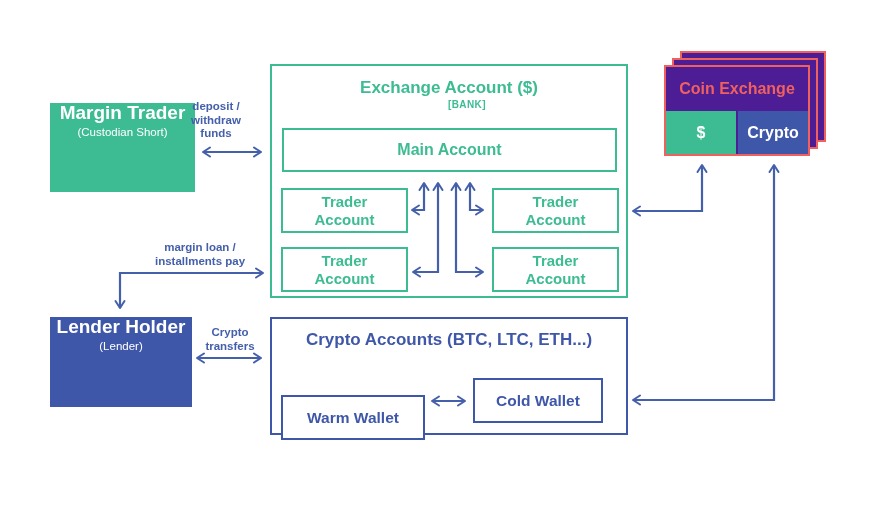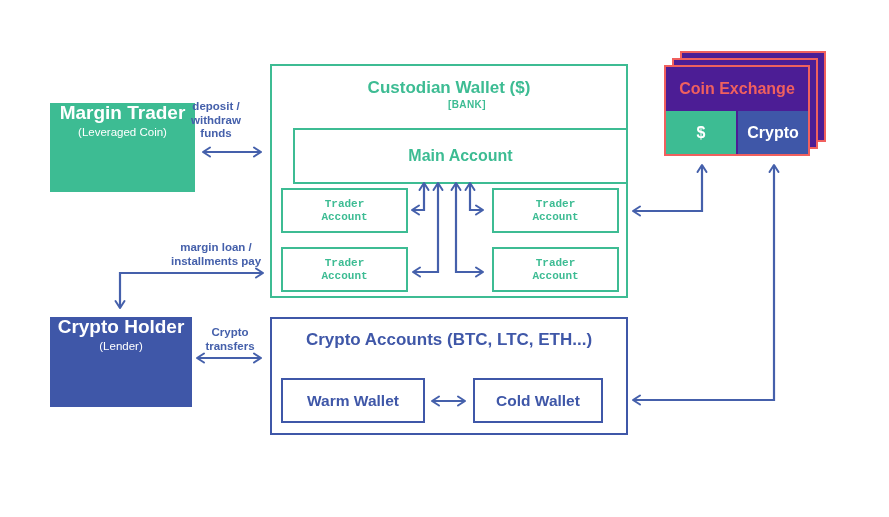--- a/index.html
+++ b/index.html
@@ -28,21 +28,21 @@
   .frame-green{border:2px solid var(--green);}
   .frame-blue{border:2px solid var(--blue);}
   .frame-title{text-align:center;font-weight:bold;line-height:1.2;}
   .frame-green .frame-title{color:var(--green);}
   .frame-blue .frame-title{color:var(--blue);}
   .frame-title .t{font-size:17px;}
   .frame-title .s{font-size:10px;letter-spacing:.4px;margin-top:1px;margin-left:36px;}
   .inner-box{display:flex;align-items:center;justify-content:center;text-align:center;font-weight:bold;background:#fff;}
   .inner-green{border:2px solid var(--green);color:var(--green);}
   .inner-blue{border:2px solid var(--blue);color:var(--blue);}
-  .inner-box .wrap2{display:inline-block;width:76px;font-size:11px;line-height:1.15;font-family:Liberation Mono, monospace;}
+  .inner-box .wrap2{display:inline-block;width:76px;font-size:15px;line-height:1.15;}
   .inner-box .one{font-size:15.5px;}
   .main-acct{font-size:16px;}
   
   .card{border:2px solid var(--red);background:#4c1d95;}
   .card-front{display:flex;flex-direction:column;}
   .card-title{height:44px;display:flex;align-items:center;justify-content:center;color:var(--red);font-weight:bold;font-size:16px;}
   .card-row{flex:1;display:flex;gap:2px;}
   .cell{flex:1;display:flex;align-items:center;justify-content:center;color:#fff;font-weight:bold;font-size:16px;}
   .cell-fiat{background:var(--green);}
   .cell-crypto{background:var(--blue);}
@@ -71,35 +71,35 @@
       <path d="M263,273 L120,273 L120,308" marker-start="url(#ah)" marker-end="url(#ah)"></path>
       <path d="M197,358 L261,358" marker-start="url(#ah)" marker-end="url(#ah)"></path>
       <path d="M633,211 L702,211 L702,165" marker-start="url(#ah)" marker-end="url(#ah)"></path>
       <path d="M633,400 L774,400 L774,165" marker-start="url(#ah)" marker-end="url(#ah)"></path>
       <path d="M432,401 L465,401" marker-start="url(#ah)" marker-end="url(#ah)"></path>
     </g>
   </svg>
 
   <div class="abs node-solid mt z2" style="left:50px;top:103px;width:145px;height:89px;">
     <div class="t">Margin Trader</div>
-    <div class="s">(Leveraged Coin)</div>
+    <div class="s">(Custodian Short)</div>
   </div>
 
   <div class="abs edge-label z2" style="left:179px;top:100px;width:74px;">
     <div>deposit /</div>
     <div>withdraw</div>
     <div>funds</div>
   </div>
 
   <div class="abs frame frame-green z2" style="left:270px;top:64px;width:358px;height:234px;">
     <div class="frame-title" style="padding-top:12px;">
-      <div class="t">Custodian Wallet ($)</div>
+      <div class="t">Exchange Account ($)</div>
       <div class="s">[BANK]</div>
     </div>
-    <div class="abs inner-box inner-green main-acct" style="left:21px;top:62px;width:335px;height:56px;">
+    <div class="abs inner-box inner-green main-acct" style="left:10px;top:62px;width:335px;height:44px;">
       <span>Main Account</span>
     </div>
     <div class="abs inner-box inner-green" style="left:9px;top:122px;width:127px;height:45px;">
       <span class="wrap2">Trader Account</span>
     </div>
     <div class="abs inner-box inner-green" style="left:220px;top:122px;width:127px;height:45px;">
       <span class="wrap2">Trader Account</span>
     </div>
     <div class="abs inner-box inner-green" style="left:9px;top:181px;width:127px;height:45px;">
       <span class="wrap2">Trader Account</span>
@@ -116,40 +116,40 @@
     <div class="card-row">
       <div class="cell cell-fiat">
         <span>$</span>
       </div>
       <div class="cell cell-crypto">
         <span>Crypto</span>
       </div>
     </div>
   </div>
 
-  <div class="abs edge-label z2" style="left:154px;top:241px;width:124px;">
+  <div class="abs edge-label z2" style="left:138px;top:241px;width:124px;">
     <div>margin loan /</div>
     <div>installments pay</div>
   </div>
 
   <div class="abs node-solid ch z2" style="left:50px;top:317px;width:142px;height:90px;">
-    <div class="t">Crypto Holder</div>
+    <div class="t">Lender Holder</div>
     <div class="s">(Lender)</div>
   </div>
 
   <div class="abs edge-label z2" style="left:197px;top:326px;width:66px;">
     <div>Crypto</div>
     <div>transfers</div>
   </div>
 
   <div class="abs frame frame-blue z2" style="left:270px;top:317px;width:358px;height:118px;">
     <div class="frame-title" style="padding-top:11px;">
       <div class="t">Crypto Accounts (BTC, LTC, ETH...)</div>
     </div>
-    <div class="abs inner-box inner-blue" style="left:9px;top:59px;width:144px;height:45px;">
+    <div class="abs inner-box inner-blue" style="left:9px;top:76px;width:144px;height:45px;">
       <span class="one">Warm Wallet</span>
     </div>
     <div class="abs inner-box inner-blue" style="left:201px;top:59px;width:130px;height:45px;">
       <span class="one">Cold Wallet</span>
     </div>
   </div>
 
 </div>
 
 </body></html>

